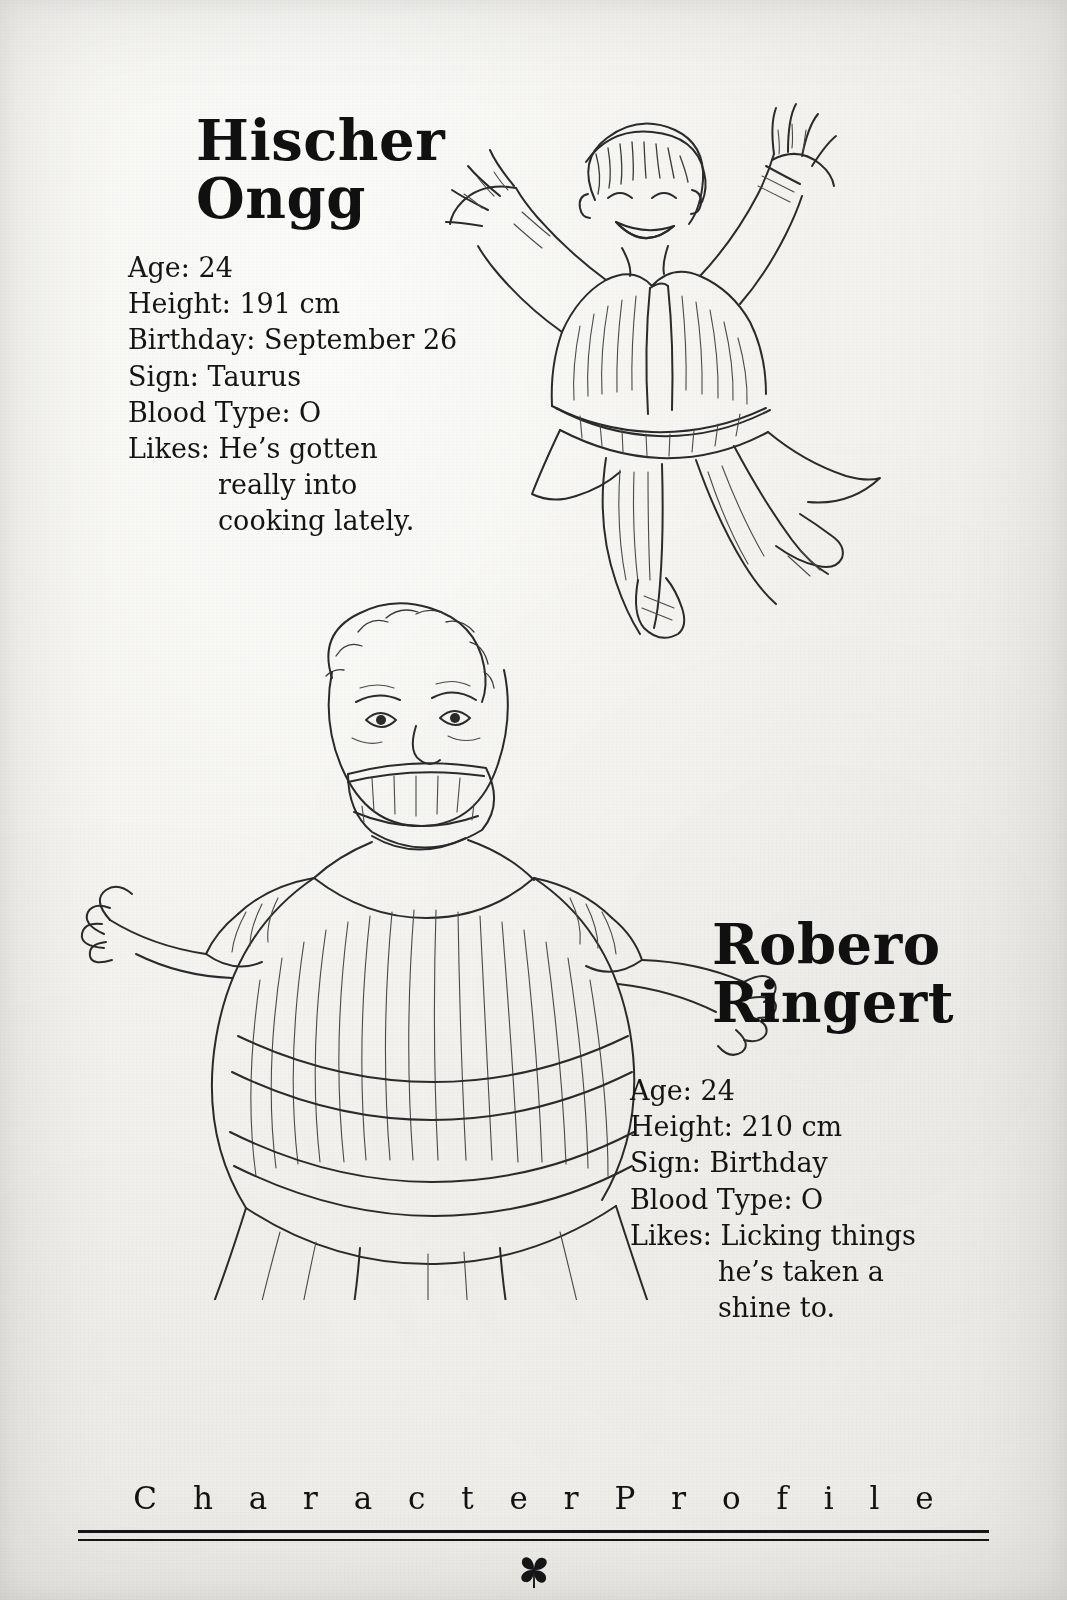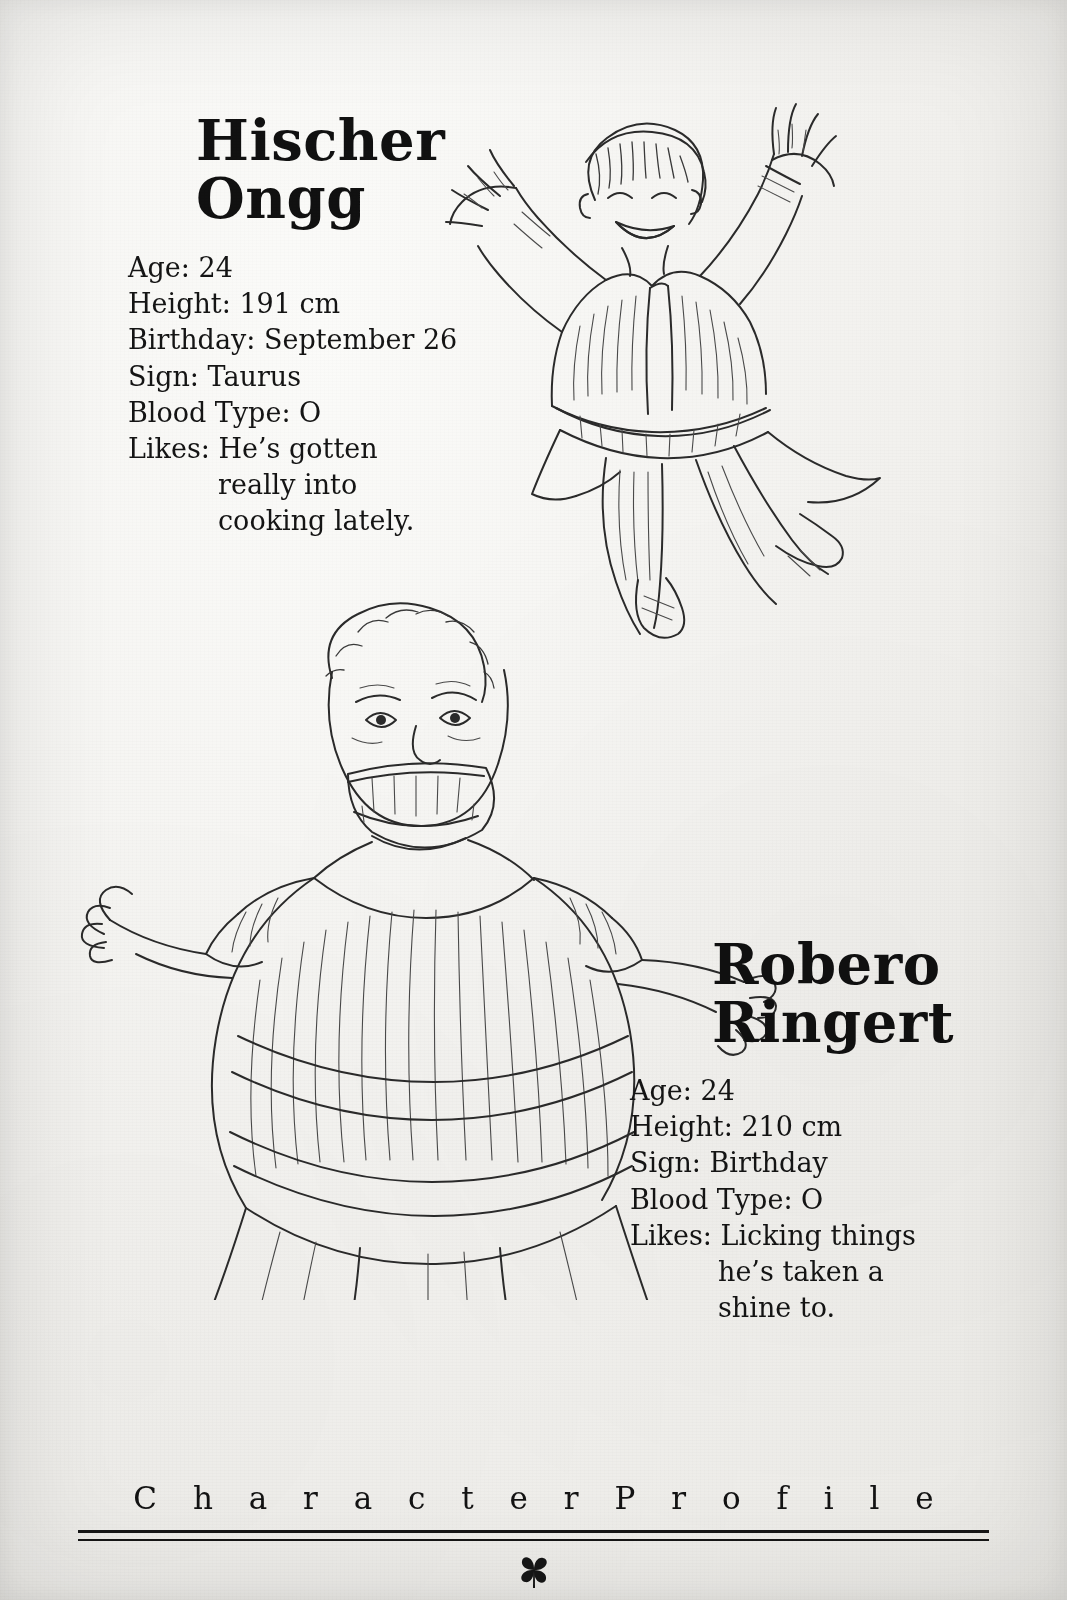--- a/index.html
+++ b/index.html
@@ -41,21 +41,21 @@
     position: absolute;
     font-family: "DejaVu Serif", serif;
     font-weight: 700;
     font-size: 56px;
     line-height: 1.04;
     letter-spacing: .5px;
     color: #111;
     white-space: pre-line;
   }
   .char-name.top { left: 196px; top: 84px; margin-top: 27px; }
-  .char-name.bottom { left: 712px; top: 915px; margin-top: 20px; }
+  .char-name.bottom { left: 712px; top: 915px; }
 
   
   .stats {
     position: absolute;
     font-family: "DejaVu Serif", serif;
     font-size: 27px;
     line-height: 1.34;
     color: #151515;
   }
   .stats.top { left: 128px; top: 250px; width: 400px; }

